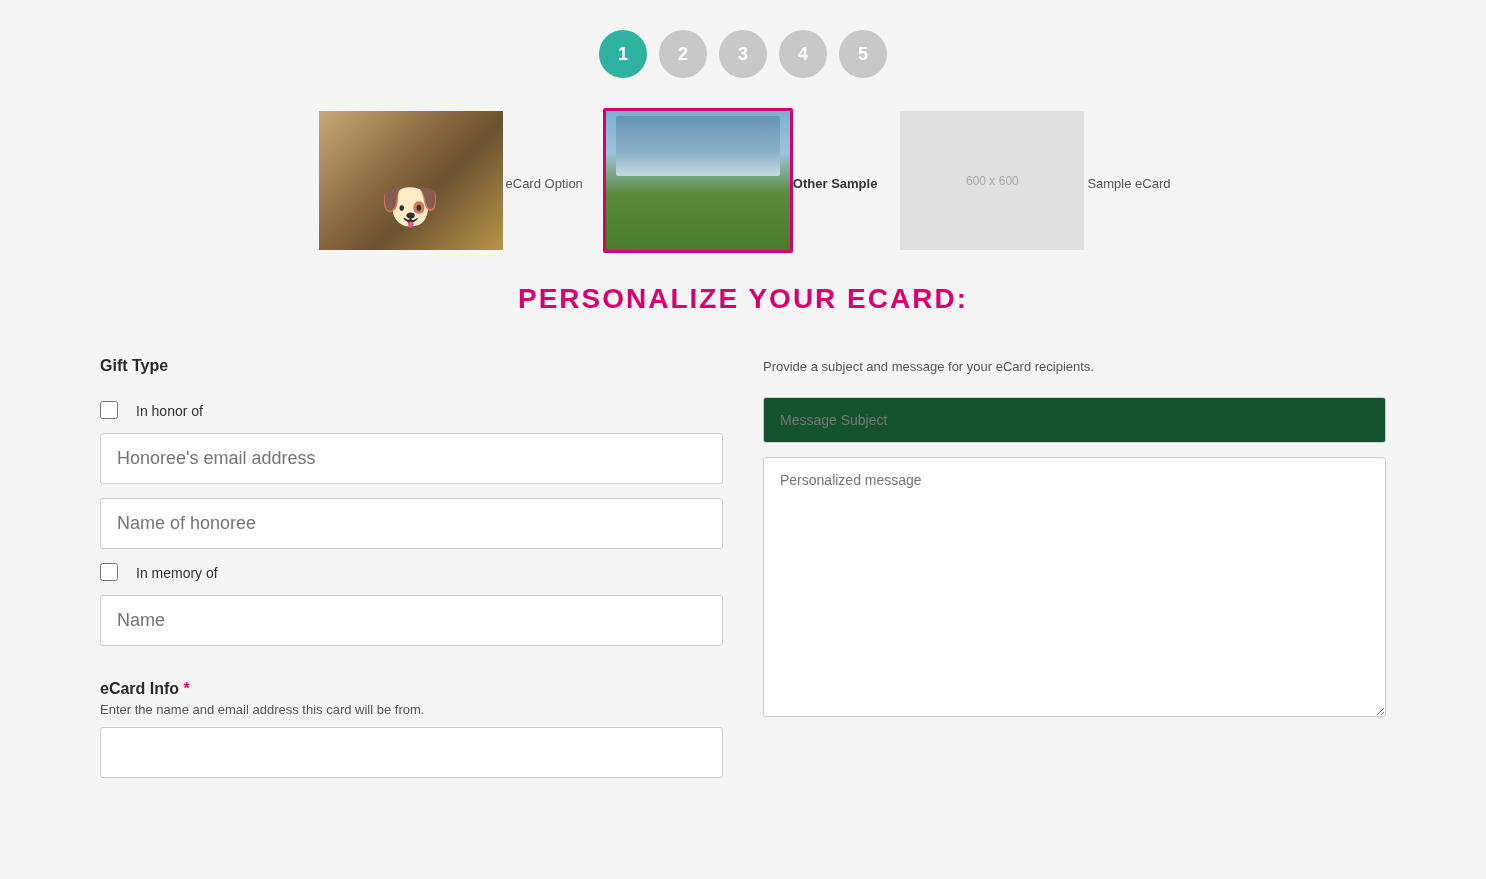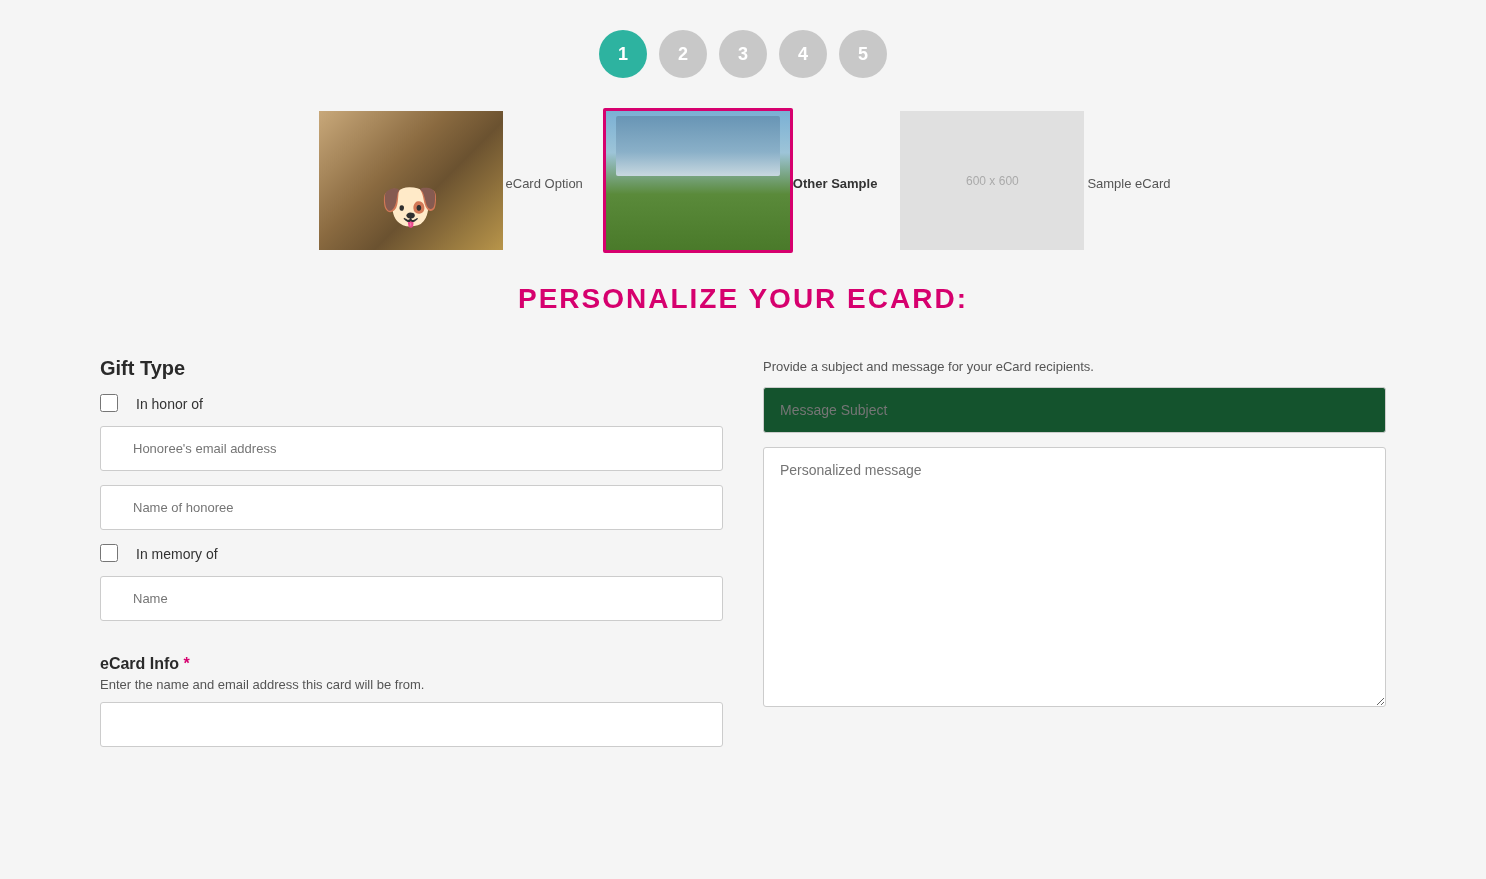--- a/index.html
+++ b/index.html
@@ -147,24 +147,24 @@
     }
 
     .left-column {
       flex: 1;
     }
     .right-column {
       flex: 1;
     }
 
     .field-group-title {
-      font-size: 20px;
+      font-size: 16px;
       font-weight: bold;
       color: #2a2a2a;
-      margin-bottom: 14px;
+      margin-bottom: 26px;
     }
 
     .checkbox-row {
       display: flex;
       align-items: flex-end;
       gap: 18px;
       margin-bottom: 14px;
     }
     .checkbox-row input[type="checkbox"] {
       width: 18px;
@@ -172,24 +172,24 @@
       cursor: pointer;
       accent-color: #2db3a0;
     }
     .checkbox-label {
       font-size: 14px;
       color: #333;
     }
 
     .form-input {
       width: 100%;
-      padding: 14px 32px;
+      padding: 14px 16px;
       border: 1px solid #ccc;
       border-radius: 3px;
-      font-size: 13px;
+      font-size: 18px;
       color: #999;
       background: #fff;
       margin-bottom: 14px;
       outline: none;
     }
 
     .ecard-info-title {
       font-size: 16px;
       font-weight: bold;
       color: #2a2a2a;
@@ -201,21 +201,21 @@
     .ecard-info-subtitle {
       font-size: 13px;
       color: #555;
       margin-bottom: 10px;
     }
 
     
     .provide-text {
       font-size: 13px;
       color: #555;
-      margin-bottom: 10px;
+      margin-bottom: 20px;
       line-height: 1.5;
     }
     .provide-text a, .provide-text span {
       color: #555;
     }
     .highlight-subject {
       color: #2db3a0;
     }
     .highlight-message {
       color: #d6006e;

